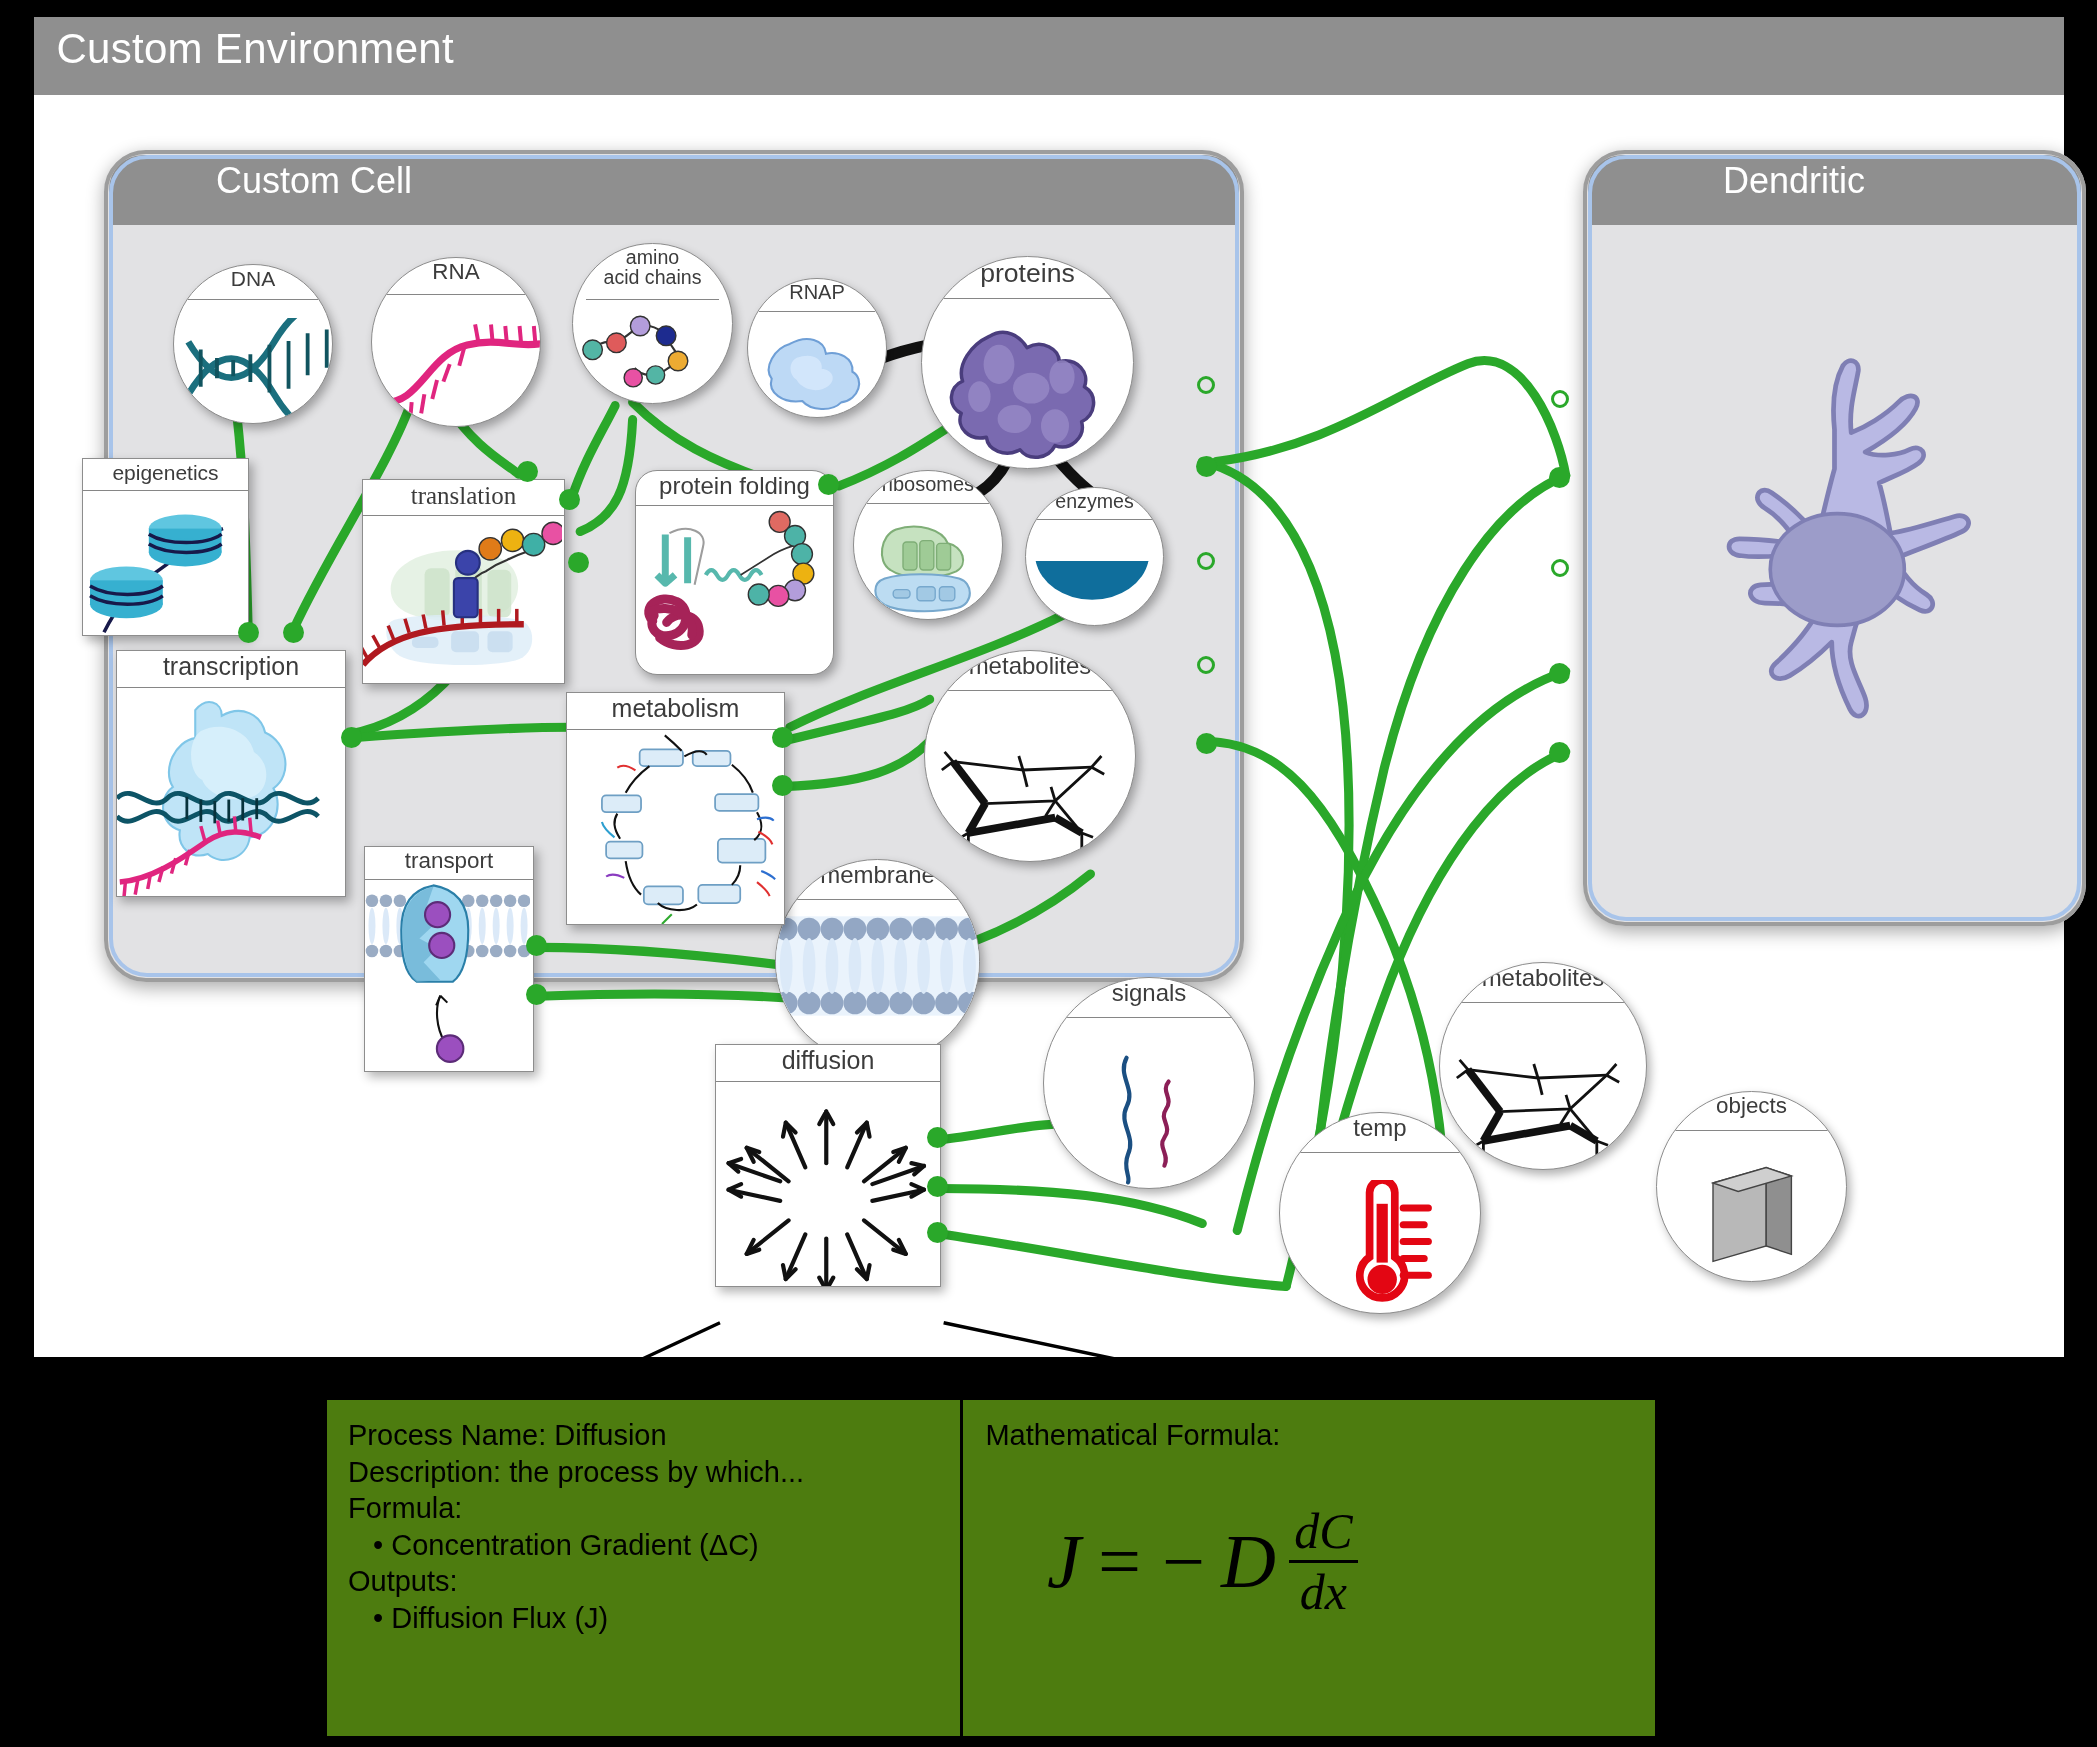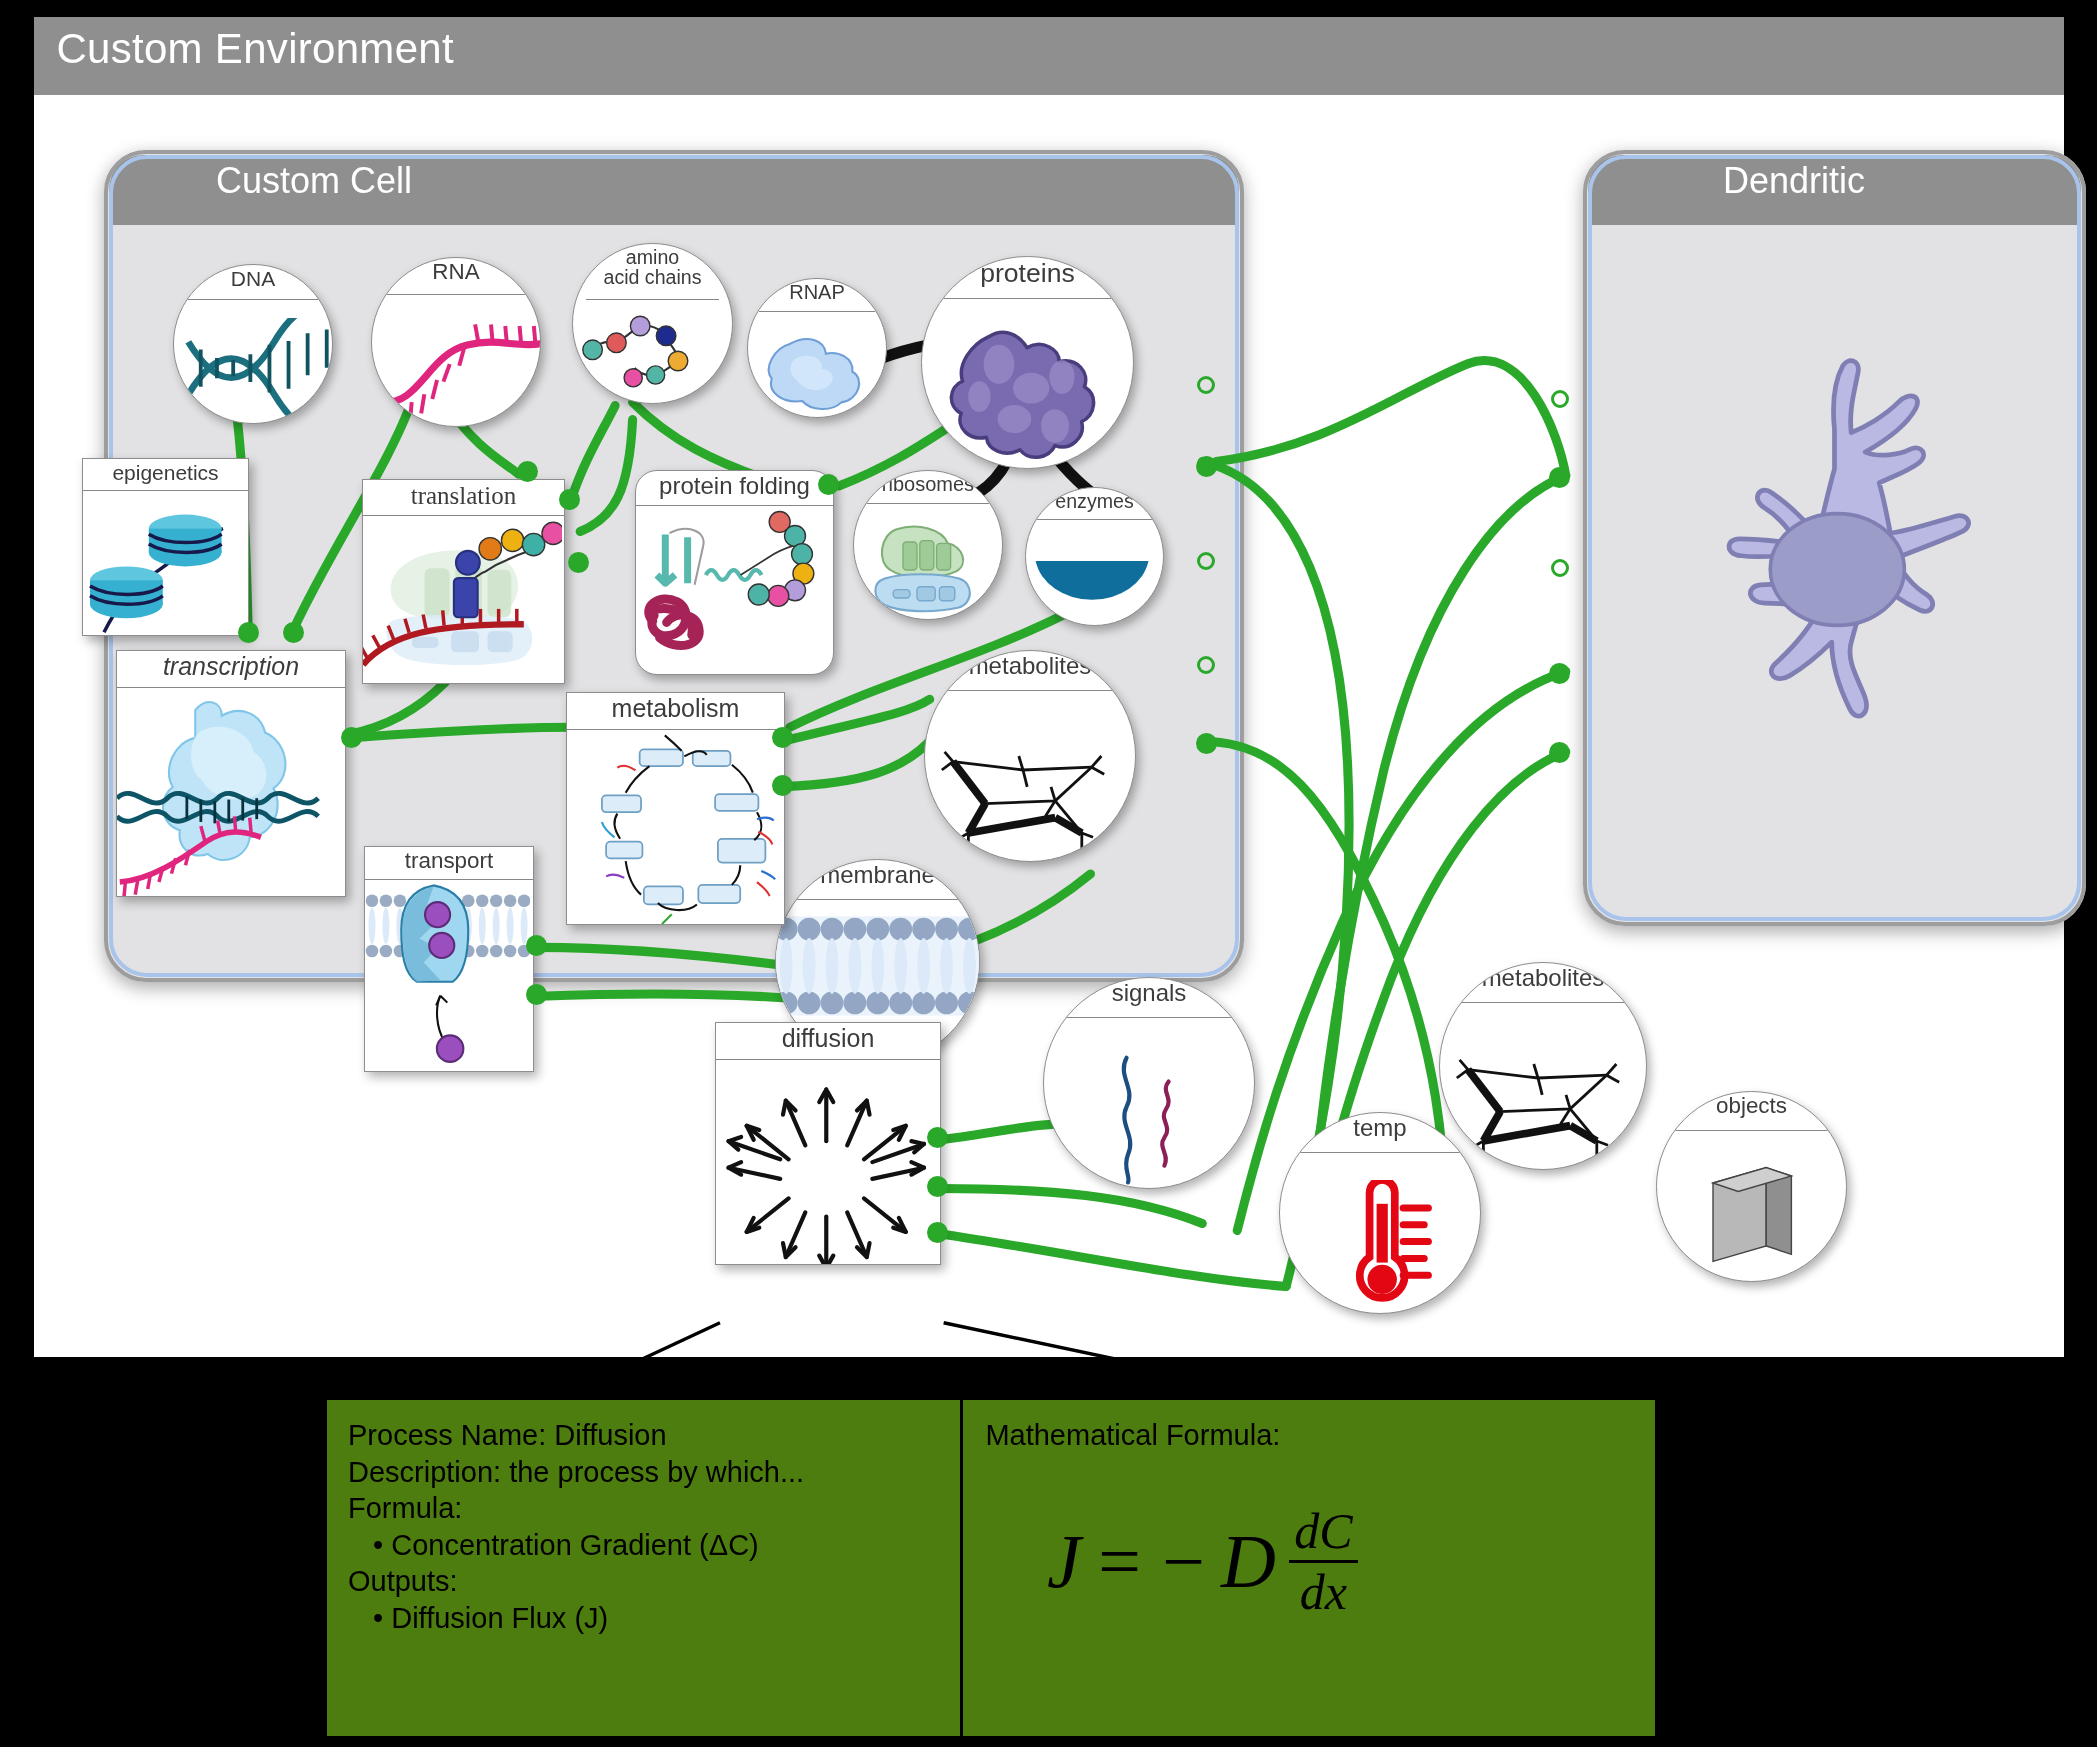--- a/index.html
+++ b/index.html
@@ -515,21 +515,21 @@
     <circle cx="228" cy="40" r="15" fill="#4db3a7" stroke="#333" stroke-width="2"></circle>
     <circle cx="238" cy="66" r="15" fill="#4db3a7" stroke="#333" stroke-width="2"></circle>
     <circle cx="240" cy="94" r="15" fill="#edb211" stroke="#333" stroke-width="2"></circle>
     <circle cx="228" cy="118" r="15" fill="#b39ddb" stroke="#333" stroke-width="2"></circle>
     <circle cx="204" cy="126" r="15" fill="#e851a3" stroke="#333" stroke-width="2"></circle>
     <circle cx="176" cy="124" r="15" fill="#4db3a7" stroke="#333" stroke-width="2"></circle>
   </svg>
 </div>
 
 <div class="node node-box" style="left:116px;top:650px;width:228px;height:245px;">
-  <div class="node-label" style="font-size:25px;font-style:italic;">transcription</div>
+  <div class="node-label" style="font-size:25px;">transcription</div>
   <div class="node-rule" style="top:36px;"></div>
   <svg class="node-art" style="height:204px;" viewBox="0 0 322 292">
     <path d="M112 26 C128 6 150 14 150 34 C178 18 206 32 212 58 C244 72 252 118 224 138
              C240 166 222 206 190 208 C186 238 150 250 130 232 C106 240 86 222 90 198
              C62 190 58 152 80 136 C64 110 84 70 112 66 Z" fill="#bfe4f7" stroke="#7fc6e8" stroke-width="3"></path>
     <path d="M120 56 C150 40 190 56 196 86 C220 100 220 140 194 150 C170 160 132 150 122 126
              C102 116 100 70 120 56 Z" fill="#d8f0fb" opacity=".9"></path>
     <g stroke="#0d5466" stroke-width="7" fill="none">
       <path d="M0 152 C24 128 48 176 72 152 C96 128 120 176 144 152 C168 128 192 176 216 152 C240 128 264 176 288 152"></path>
       <path d="M0 178 C24 202 48 154 72 178 C96 202 120 154 144 178 C168 202 192 154 216 178 C240 202 264 154 288 178"></path>
@@ -631,21 +631,21 @@
     <path d="M98 2 C134 8 148 32 148 66 C148 102 142 128 126 140 L74 140 C56 128 52 100 52 66 C52 32 66 8 98 2 Z" fill="#9fd7f0" stroke="#2a7fa8" stroke-width="3"></path>
     <path d="M98 4 L84 44 L106 52 L78 78 L104 92 L84 112 L108 138 L74 140 C58 126 54 98 54 64 C54 32 70 10 98 4 Z" fill="#6fb5d6" opacity=".8"></path>
     <circle cx="104" cy="44" r="18" fill="#9b4fbf" stroke="#5c2c78" stroke-width="3"></circle>
     <circle cx="110" cy="88" r="18" fill="#9b4fbf" stroke="#5c2c78" stroke-width="3"></circle>
     <path d="M114 226 C102 206 100 178 108 160" fill="none" stroke="#111" stroke-width="3"></path>
     <path d="M108 160 L102 174 M108 160 L118 170" fill="none" stroke="#111" stroke-width="3"></path>
     <circle cx="122" cy="236" r="19" fill="#9b4fbf" stroke="#5c2c78" stroke-width="3"></circle>
   </svg>
 </div>
 
-<div class="node node-box" style="left:715px;top:1022px;width:224px;height:241px;text-decoration:underline;">
+<div class="node node-box" style="left:715px;top:1044px;width:224px;height:241px;text-decoration:underline;">
   <div class="node-label" style="font-size:25px;">diffusion</div>
   <div class="node-rule" style="top:36px;"></div>
   <svg class="node-art" style="height:201px;" viewBox="0 0 316 288">
     <g stroke="#111" stroke-width="6" stroke-linecap="round" fill="none" id="diff-arrows">
       <g>
         <path d="M158 112 L158 38"></path>
           <path d="M158 38 L148 56 M158 38 L168 56"></path>
         <path d="M188 118 L216 54"></path>
           <path d="M216 54 L202 68 M216 54 L220 74"></path>
         <path d="M212 138 L272 90"></path>

